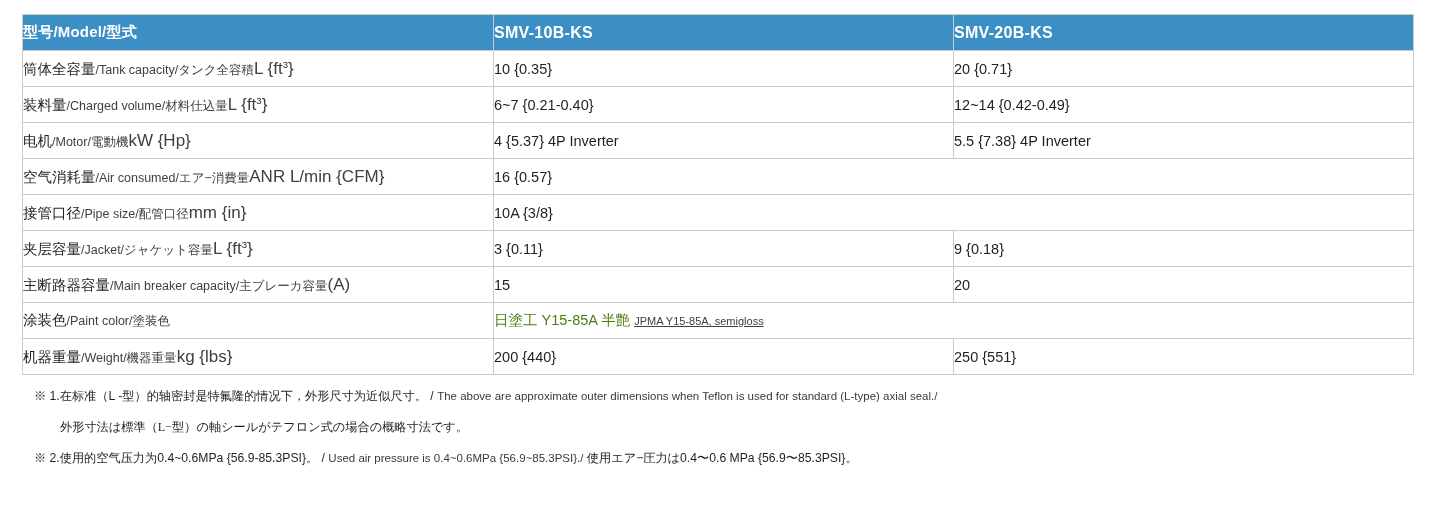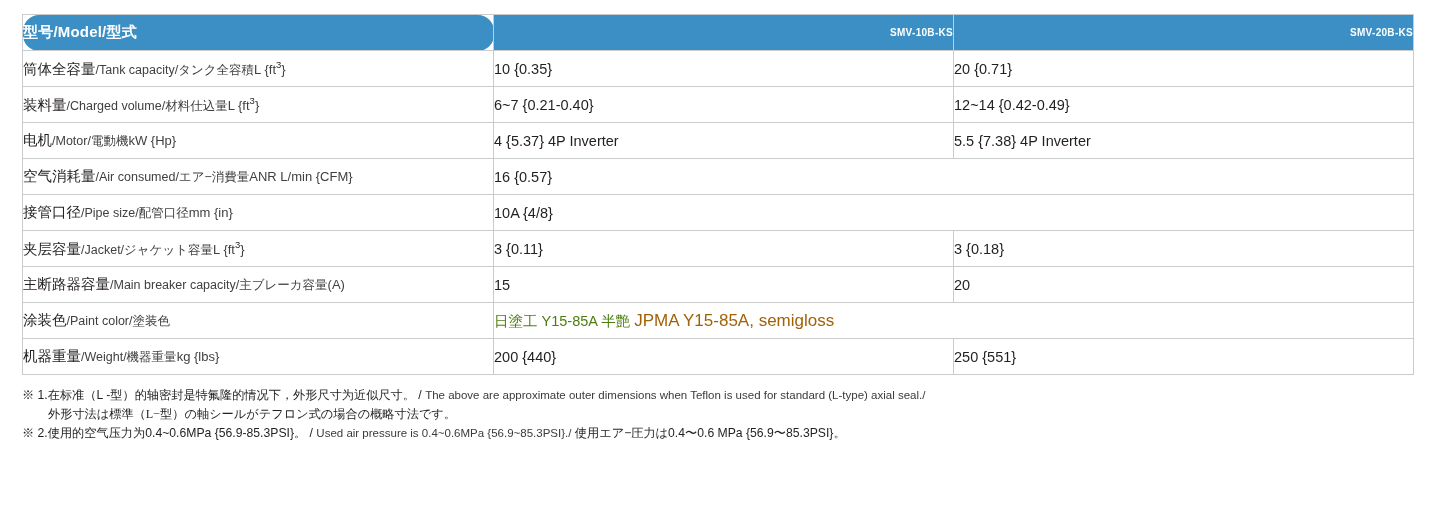--- a/index.html
+++ b/index.html
@@ -39,74 +39,74 @@
     color: #ffffff;
     border: 1px solid #3b8fc4;
     font-weight: bold;
     height: 37px;
   }
   .hdr-label {
     text-align: left;
     padding-left: 12px;
     font-size: 15px;
     letter-spacing: 0.2px;
-    border-radius: 16px;
   }
   .hdr-model {
-    text-align: right;
-    font-size: 10px;
+    text-align: left;
+    font-size: 16px;
     font-weight: bold;
     letter-spacing: 0.3px;
   }
   td.rowlabel {
     text-align: left;
     padding-left: 12px;
     font-size: 14.5px;
     color: #231f20;
   }
   td.val {
     text-align: left;
     font-size: 14.5px;
     color: #231f20;
   }
   .sub {
     font-size: 12.5px;
     color: #3f3f3f;
   }
   .unit {
-    font-size: 13px;
+    font-size: 17px;
     color: #3f3f3f;
   }
   .tiny {
     font-size: 9.5px;
     vertical-align: super;
   }
   .paint-cn {
     font-size: 14.5px;
     color: #4d7c0f;
   }
   .paint-en {
-    font-size: 17px;
-    color: #a16207;
+    font-size: 11px;
+    color: #404040;
+    text-decoration: underline;
   }
   .notes {
     margin-top: 11px;
     font-size: 12.2px;
     line-height: 1.55;
     color: #231f20;
   }
   .notes .en {
     font-size: 11.5px;
     color: #3a3a3a;
   }
   .notes .line2 {
     padding-left: 26px;
     font-family: Liberation Serif, serif;
   }
-  .notes p { margin: 0; }
+  .notes p { margin: 12px; }
 </style>
 </head>
 <body>
 
 <div class="page">
 
   <table class="spec">
     <colgroup>
       <col class="c0">
         <col class="c1">
@@ -139,27 +139,27 @@
         <td class="val">5.5 {7.38} 4P Inverter</td>
       </tr>
 
       <tr>
         <td class="rowlabel"><span>空气消耗量</span><span class="sub">/Air consumed/エア−消費量</span><span class="unit">ANR L/min {CFM}</span></td>
         <td class="val" colspan="2">16 {0.57}</td>
       </tr>
 
       <tr>
         <td class="rowlabel"><span>接管口径</span><span class="sub">/Pipe size/配管口径</span><span class="unit">mm {in}</span></td>
-        <td class="val" colspan="2">10A {4/8}</td>
+        <td class="val" colspan="2">10A {3/8}</td>
       </tr>
 
       <tr>
         <td class="rowlabel"><span>夹层容量</span><span class="sub">/Jacket/ジャケット容量</span><span class="unit">L {ft</span><span class="tiny">3</span><span class="unit">}</span></td>
         <td class="val">3 {0.11}</td>
-        <td class="val">3 {0.18}</td>
+        <td class="val">9 {0.18}</td>
       </tr>
 
       <tr>
         <td class="rowlabel"><span>主断路器容量</span><span class="sub">/Main breaker capacity/主ブレーカ容量</span><span class="unit">(A)</span></td>
         <td class="val">15</td>
         <td class="val">20</td>
       </tr>
 
 
       <tr>

